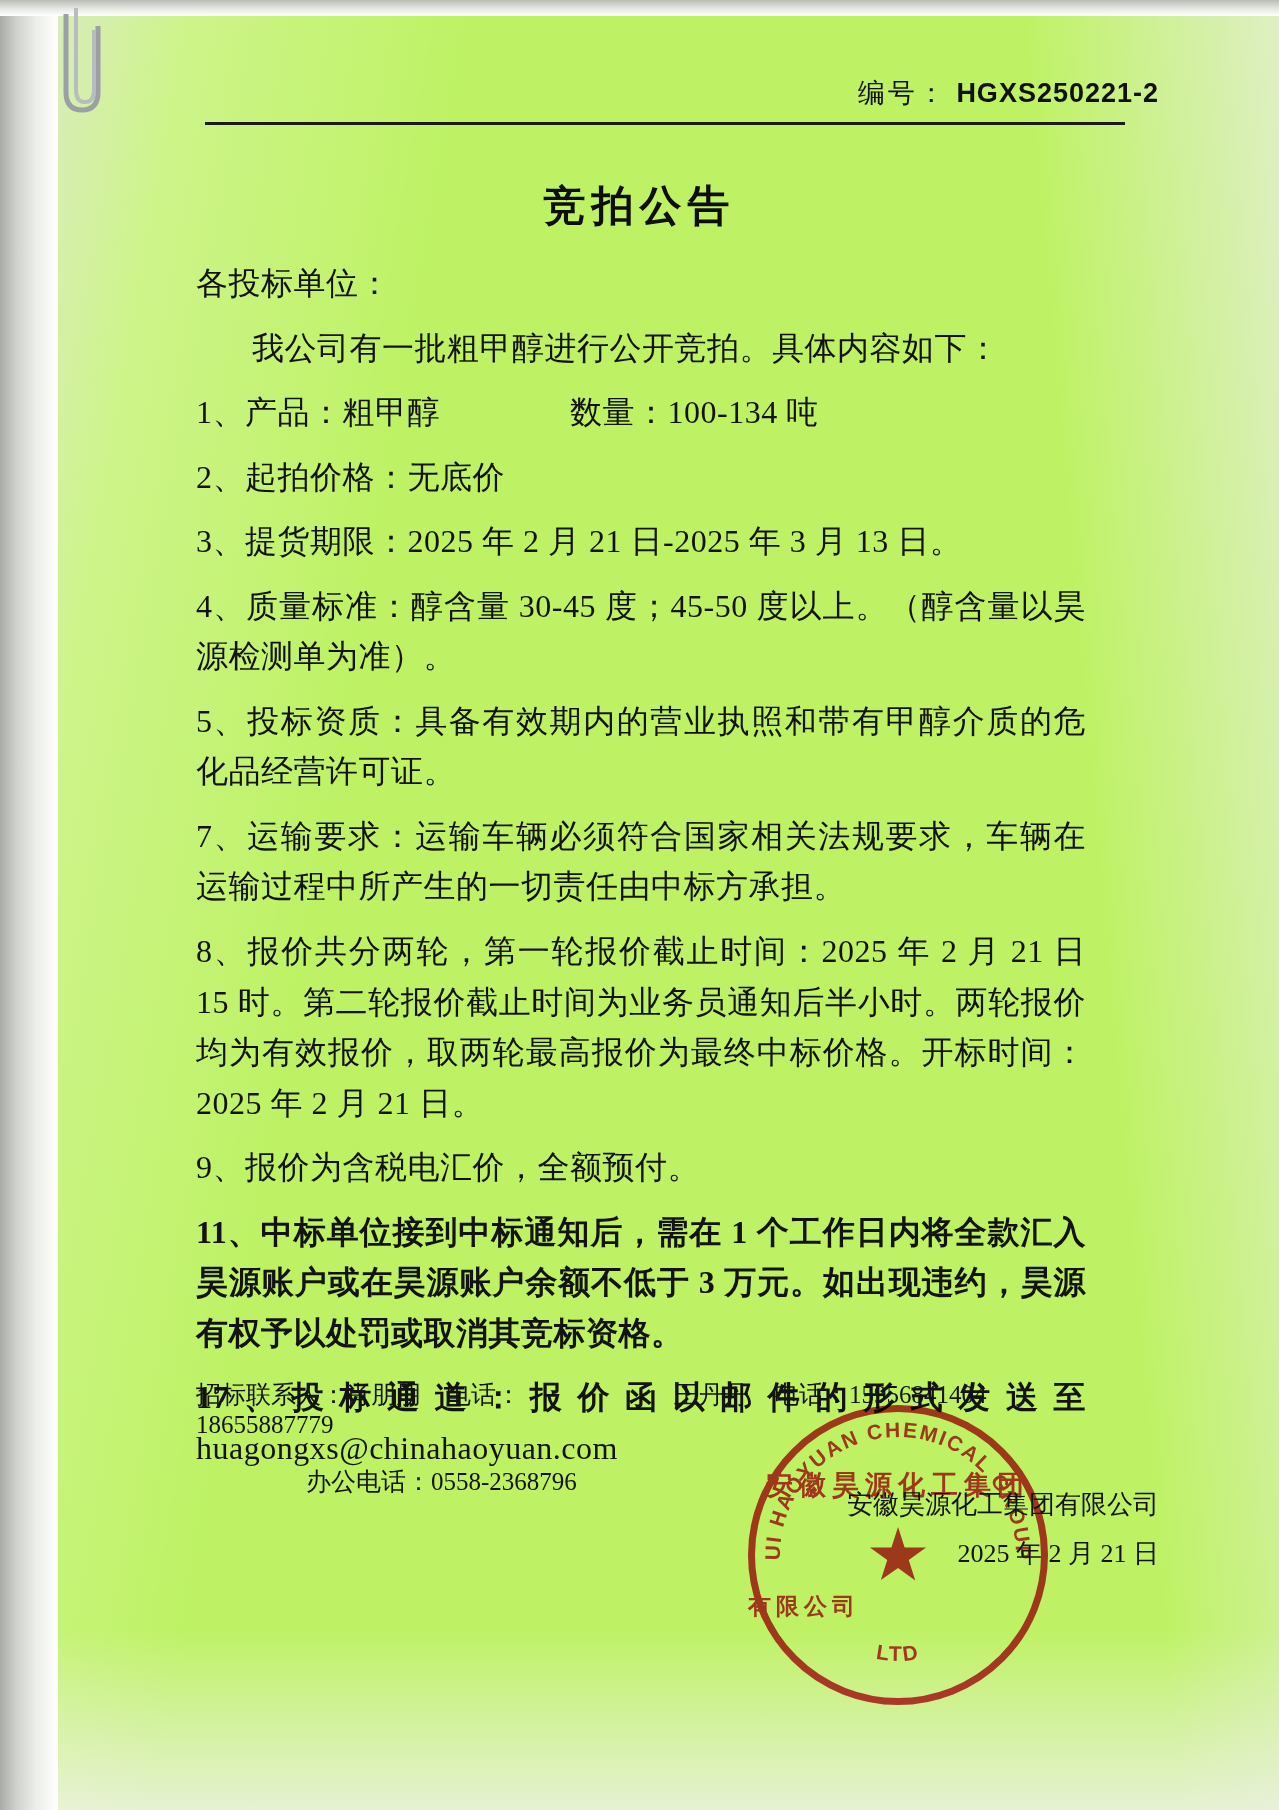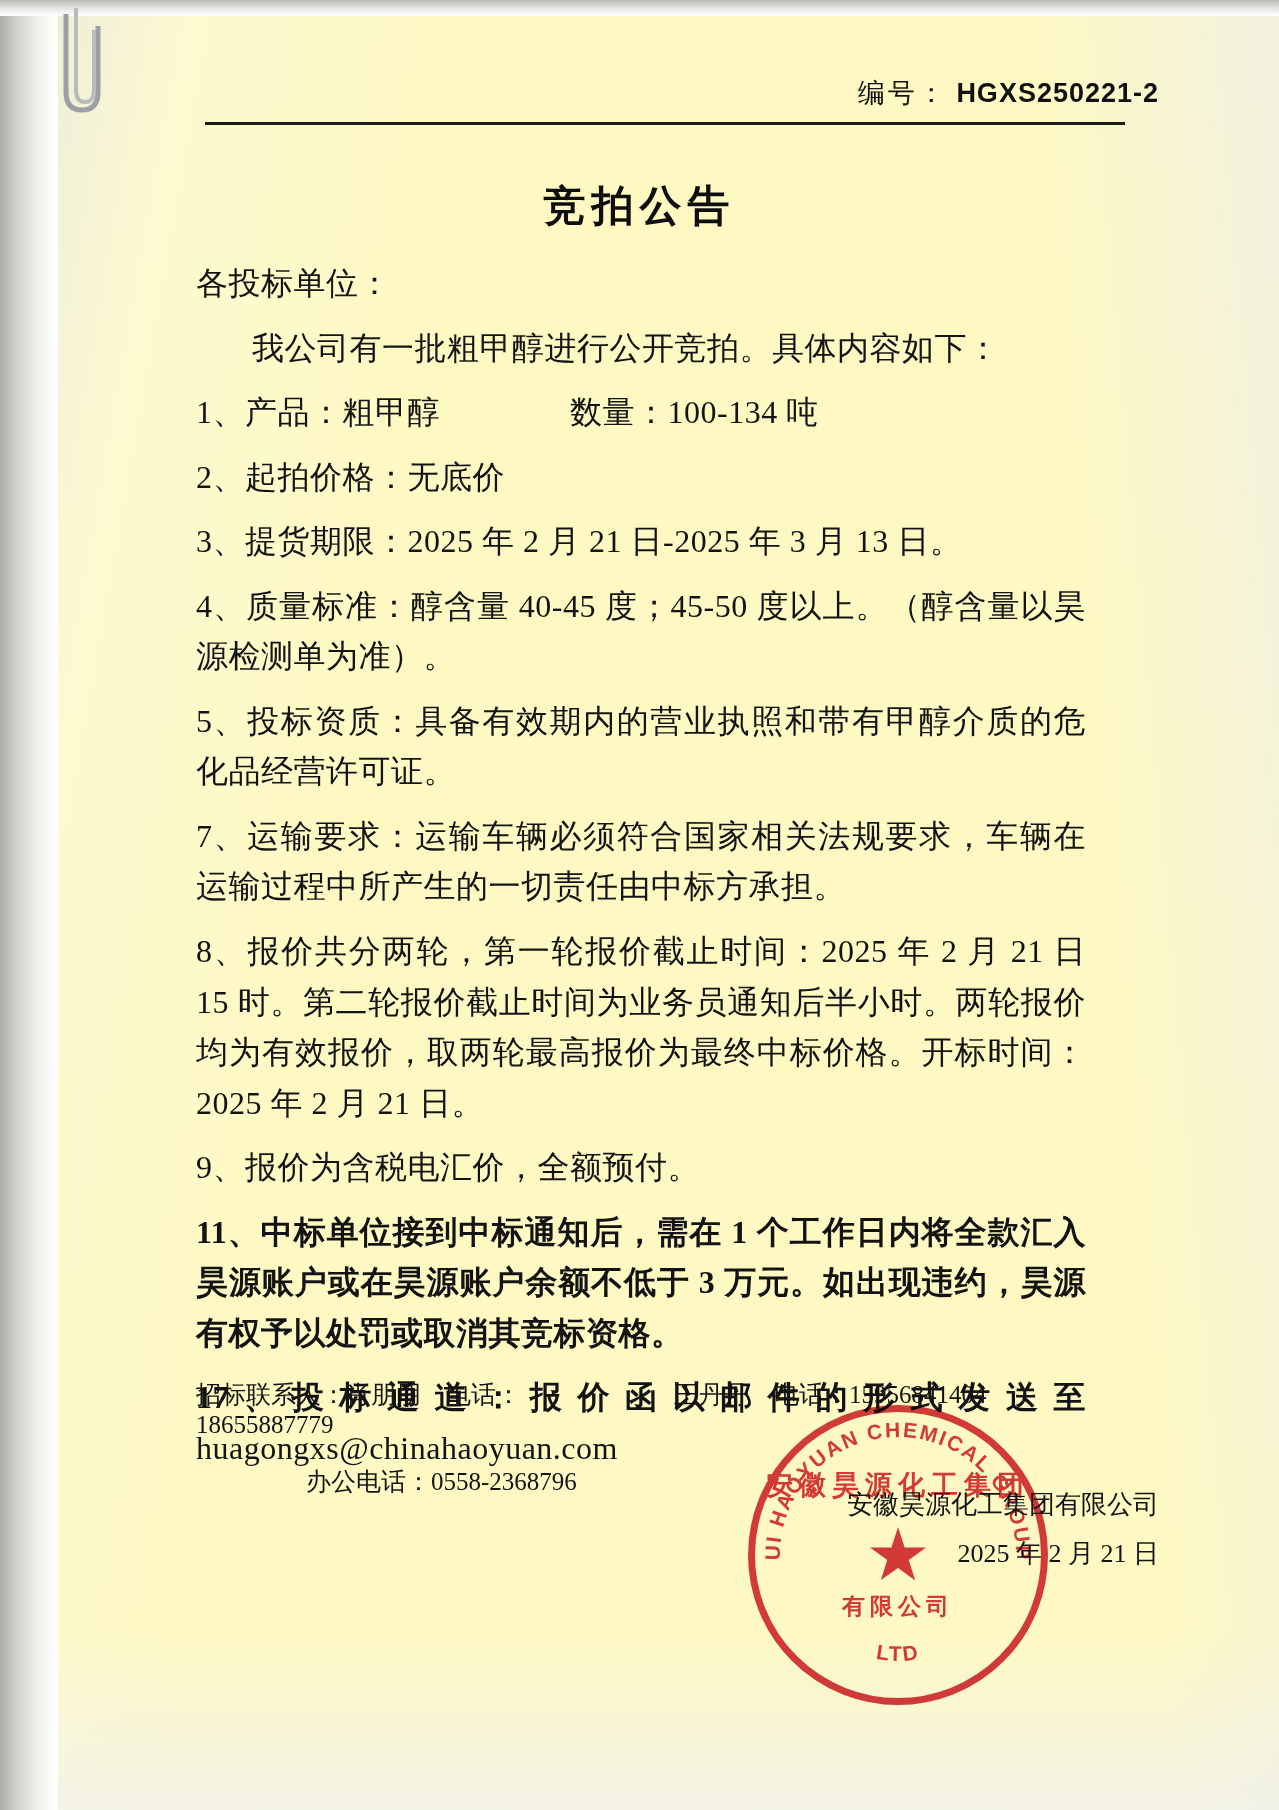--- a/index.html
+++ b/index.html
@@ -7,21 +7,21 @@
     padding: 0;
     background: #8d8d8d;
   }
   body {
     font-family: "Liberation Serif", "DejaVu Serif", serif;
   }
   .page {
     position: relative;
     width: 1279px;
     height: 1810px;
-    background: #fef9c3;
+    background: #bef264;
     overflow: hidden;
   }
   
   .paper-tint {
     position: absolute;
     inset: 0;
     background:
       linear-gradient(100deg, rgba(228,231,226,0.85) 0%, rgba(250,250,248,0.25) 12%, rgba(255,255,255,0) 30%),
       linear-gradient(265deg, rgba(236,238,236,0.7) 0%, rgba(255,255,255,0) 18%),
       linear-gradient(0deg, rgba(240,241,238,0.8) 0%, rgba(255,255,255,0) 10%);
@@ -174,21 +174,20 @@
     top: 50%;
     transform: translate(-50%, -50%);
     font-size: 64px;
     color: #cf2a35;
     line-height: 1;
   }
   .seal .seal-center {
     position: absolute;
     left: 0; right: 0;
     top: 186px;
-    text-align: center;
     color: #cf2a35;
     font-size: 23px;
     letter-spacing: 5px;
     font-weight: bold;
   }
   .seal svg text {
     fill: #cf2a35;
     font-family: "Liberation Sans", sans-serif;
     font-size: 21px;
     font-weight: bold;
@@ -228,21 +227,21 @@
     <div class="rule"></div>
 
     <div class="title">竞拍公告</div>
 
     <div class="body-block">
       <p class="para">各投标单位：</p>
       <p class="para indent">我公司有一批粗甲醇进行公开竞拍。具体内容如下：</p>
       <p class="para">1、产品：粗甲醇　　　　数量：100-134 吨</p>
       <p class="para">2、起拍价格：无底价</p>
       <p class="para">3、提货期限：2025 年 2 月 21 日-2025 年 3 月 13 日。</p>
-      <p class="para">4、质量标准：醇含量 40-45 度；45-50 度以上。（醇含量以昊源检测单为准）。</p>
+      <p class="para">4、质量标准：醇含量 30-45 度；45-50 度以上。（醇含量以昊源检测单为准）。</p>
       <p class="para">5、投标资质：具备有效期内的营业执照和带有甲醇介质的危化品经营许可证。</p>
       <p class="para">7、运输要求：运输车辆必须符合国家相关法规要求，车辆在运输过程中所产生的一切责任由中标方承担。</p>
       <p class="para">8、报价共分两轮，第一轮报价截止时间：2025 年 2 月 21 日 15 时。第二轮报价截止时间为业务员通知后半小时。两轮报价均为有效报价，取两轮最高报价为最终中标价格。开标时间：2025 年 2 月 21 日。</p>
       <p class="para">9、报价为含税电汇价，全额预付。</p>
       <p class="para bold">11、中标单位接到中标通知后，需在 1 个工作日内将全款汇入昊源账户或在昊源账户余额不低于 3 万元。如出现违约，昊源有权予以处罚或取消其竞标资格。</p>
       <p class="para"><span class="bold">17、投标通道：报价函以邮件的形式发送至 </span><span class="mail">huagongxs@chinahaoyuan.com</span></p>
     </div>
 
     <div class="contacts">
       <div class="row">

